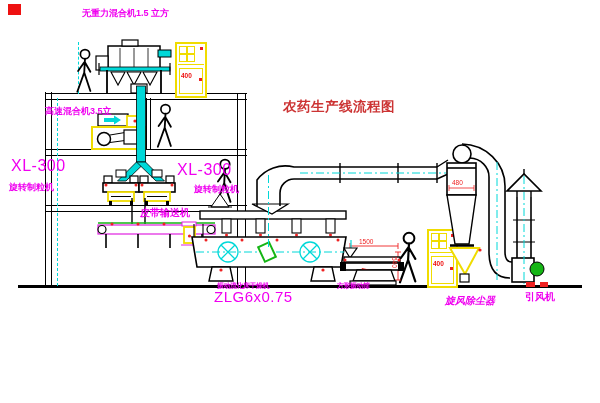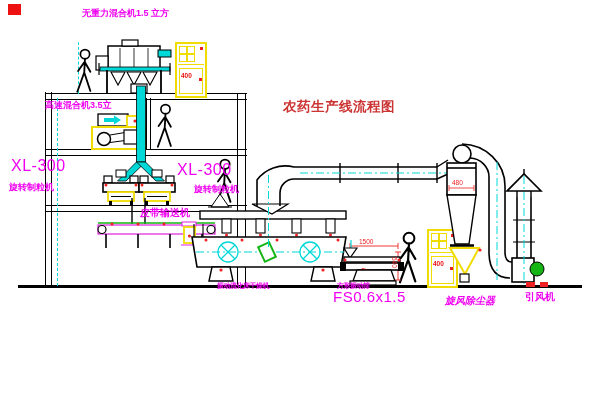--- a/index.html
+++ b/index.html
@@ -257,29 +257,29 @@
       <rect x="398" y="262" width="6" height="9" fill="#000"></rect>
       <circle cx="345" cy="260" r="1.5" fill="#e22"></circle>
         <circle cx="399" cy="260" r="1.5" fill="#e22"></circle>
       <polygon points="362,268 371,270 368,278 359,276" fill="#e22"></polygon>
       <polygon points="357,270 391,270 395,281 353,281" fill="#fff" stroke="#000" stroke-width="1.3"></polygon>
       <rect x="350" y="281" width="46" height="4" fill="#fff" stroke="#000" stroke-width="1.2"></rect>
     </g>
   </svg>
 
   <div class="lbl fs9 b" style="left:82px;top:9px;">无重力混合机1.5 立方</div>
-  <div class="lbl fs9 b" style="left:45px;top:101px;">高速混合机3.5立</div>
+  <div class="lbl fs9 b" style="left:45px;top:107px;">高速混合机3.5立</div>
   <div class="lbl fs16" style="left:11px;top:158px;">XL-300</div>
   <div class="lbl fs9 b" style="left:9px;top:183px;">旋转制粒机</div>
   <div class="lbl fs16" style="left:177px;top:162px;">XL-300</div>
   <div class="lbl fs9 b" style="left:194px;top:185px;">旋转制粒机</div>
   <div class="lbl fs85 b" style="left:140px;top:208px;">皮带输送机</div>
   <div class="lbl fs7 b" style="left:217px;top:282px;">振动流化床干燥机</div>
+  <div class="lbl fs15" style="left:214px;top:289px;">ZLG6x0.75</div>
   <div class="lbl fs7 b" style="left:337px;top:282px;">方形振动筛</div>
-  <div class="lbl fs15" style="left:333px;top:289px;">FS0.6x1.5</div>
   <div class="lbl fs85 b" style="left:445px;top:296px;font-style:italic;">旋风除尘器</div>
   <div class="lbl fs85 b" style="left:525px;top:292px;">引风机</div>
 
   <div class="title-zh" style="left:283px;top:50px;margin-top:48px;">农药生产线流程图</div>
 
   <div class="dim" style="left:359px;top:239px;">1500</div>
   <div class="dim dimv" style="left:390px;top:257px;">540</div>
   <div class="dim" style="left:452px;top:180px;">480</div>
 
 </div>

